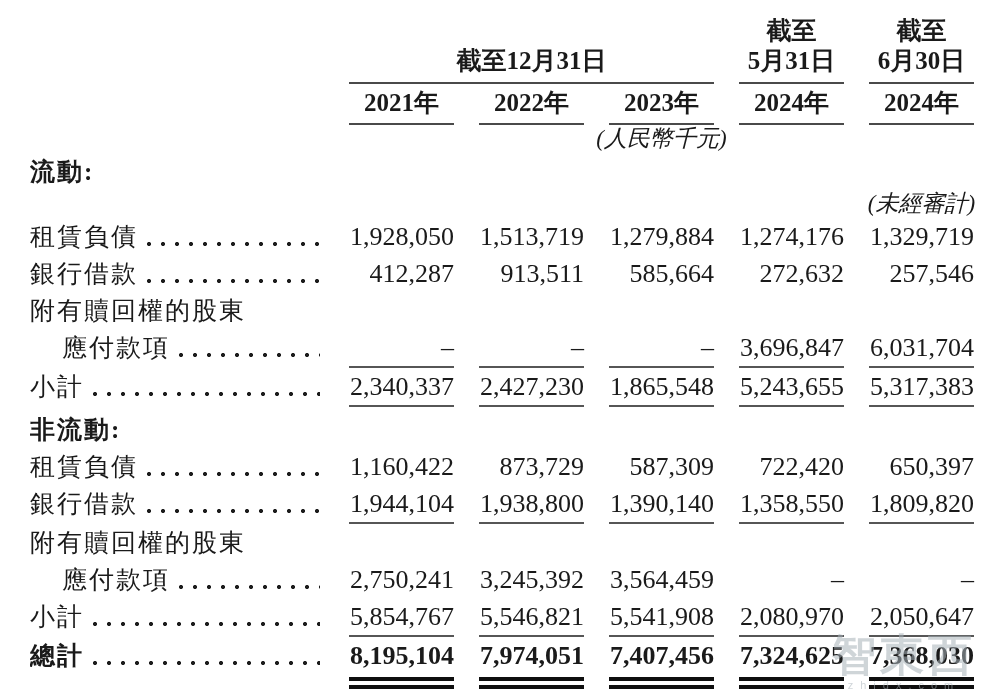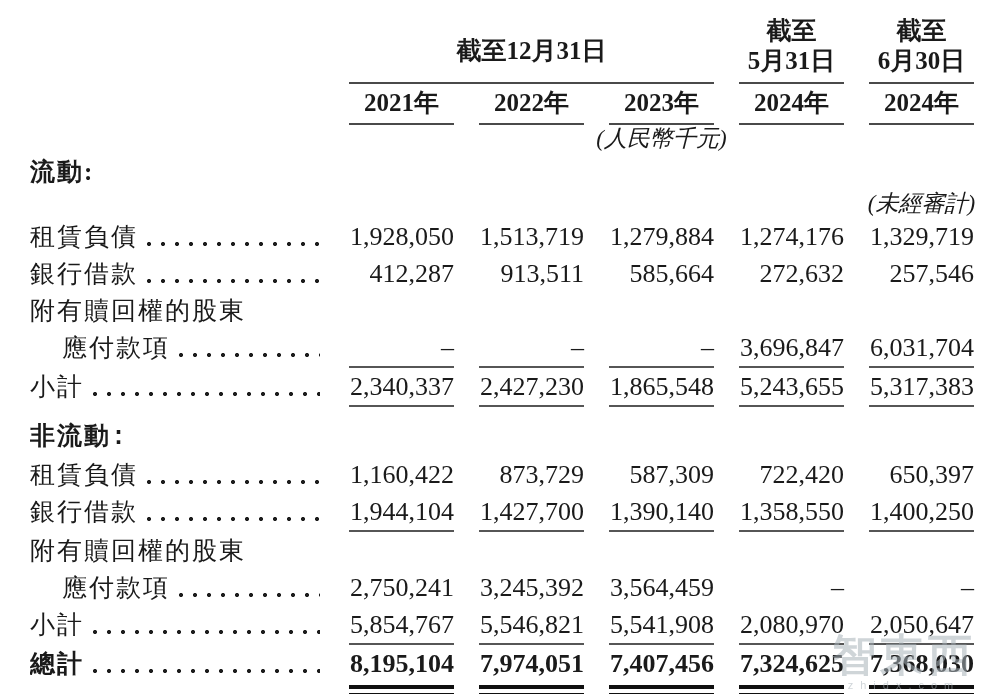--- a/index.html
+++ b/index.html
@@ -19,21 +19,21 @@
     grid-template-columns: 294px 105px 105px 105px 105px 105px;
     column-gap: 25px;
     padding-left: 30px;
     box-sizing: border-box;
   }
   
   .hdr-top { align-items: end; font-weight: bold; font-size: 25px; }
   .hdr-top .grp {
     grid-column: 2 / 5;
     text-align: center;
-    padding-bottom: 16px;
+    padding-bottom: 6px;
     border-bottom: 2px solid #4a4a4a;
     line-height: 30px;
   }
   .hdr-top .htwo {
     text-align: center;
     padding-bottom: 6px;
     border-bottom: 2px solid #4a4a4a;
     line-height: 30px;
   }
   .hdr-top .c4 { grid-column: 5; }
@@ -70,21 +70,21 @@
   .bold { font-weight: bold; }
   .dots {
     flex: 1;
     align-self: flex-end;
     height: 9px;
     margin: 0 4px 6px 8px;
     background-image: radial-gradient(circle at 3px 4px, #1c1c1c 1.8px, transparent 2.3px);
     background-size: 14px 9px;
     background-repeat: repeat-x;
   }
-  .mt12 { margin-top: 12px; font-family: Liberation Mono, monospace; }
+  .mt12 { margin-top: 4px; }
   
   .barsrow { margin-top: 3px; }
   .dbl {
     height: 4px;
     border-top: 4px solid #0f0f0f;
     border-bottom: 4px solid #0f0f0f;
     box-sizing: content-box;
   }
   
   .watermark {
@@ -224,24 +224,24 @@
     <div class="num">722,420</div>
     <div class="num">650,397</div>
   </div>
 
   <div class="grid drow ruled">
     <div class="lab">
       <span class="lt">銀行借款</span>
       <span class="dots"></span>
     </div>
     <div class="num">1,944,104</div>
-    <div class="num">1,427,700</div>
+    <div class="num">1,938,800</div>
     <div class="num">1,390,140</div>
     <div class="num">1,358,550</div>
-    <div class="num">1,400,250</div>
+    <div class="num">1,809,820</div>
   </div>
 
   <div class="grid drow">
     <div class="lab wide">
         <span class="lt">附有贖回權的股東</span>
       </div>
   </div>
 
   <div class="grid drow">
     <div class="lab indent">

